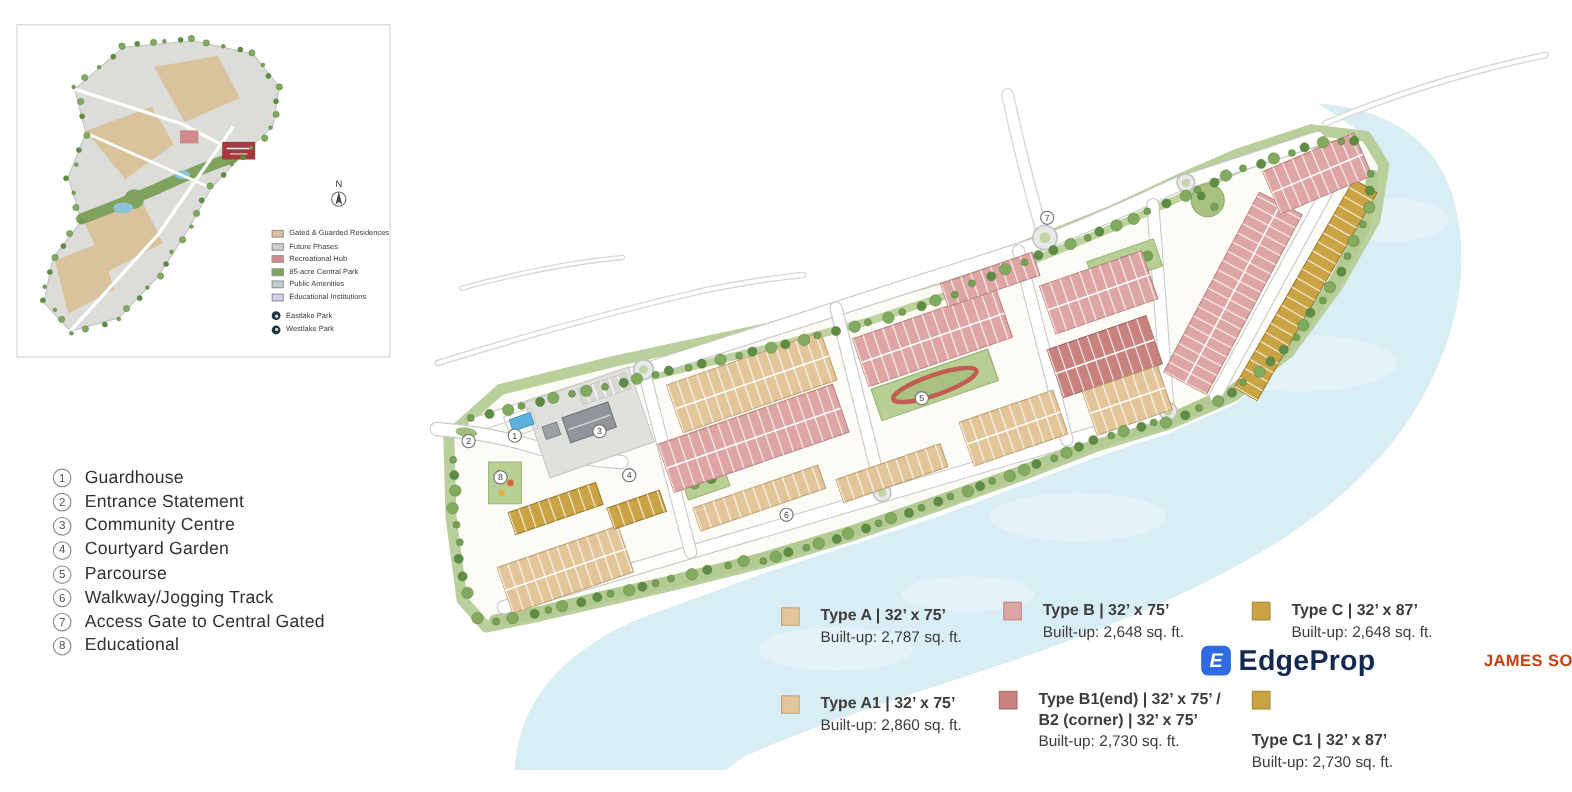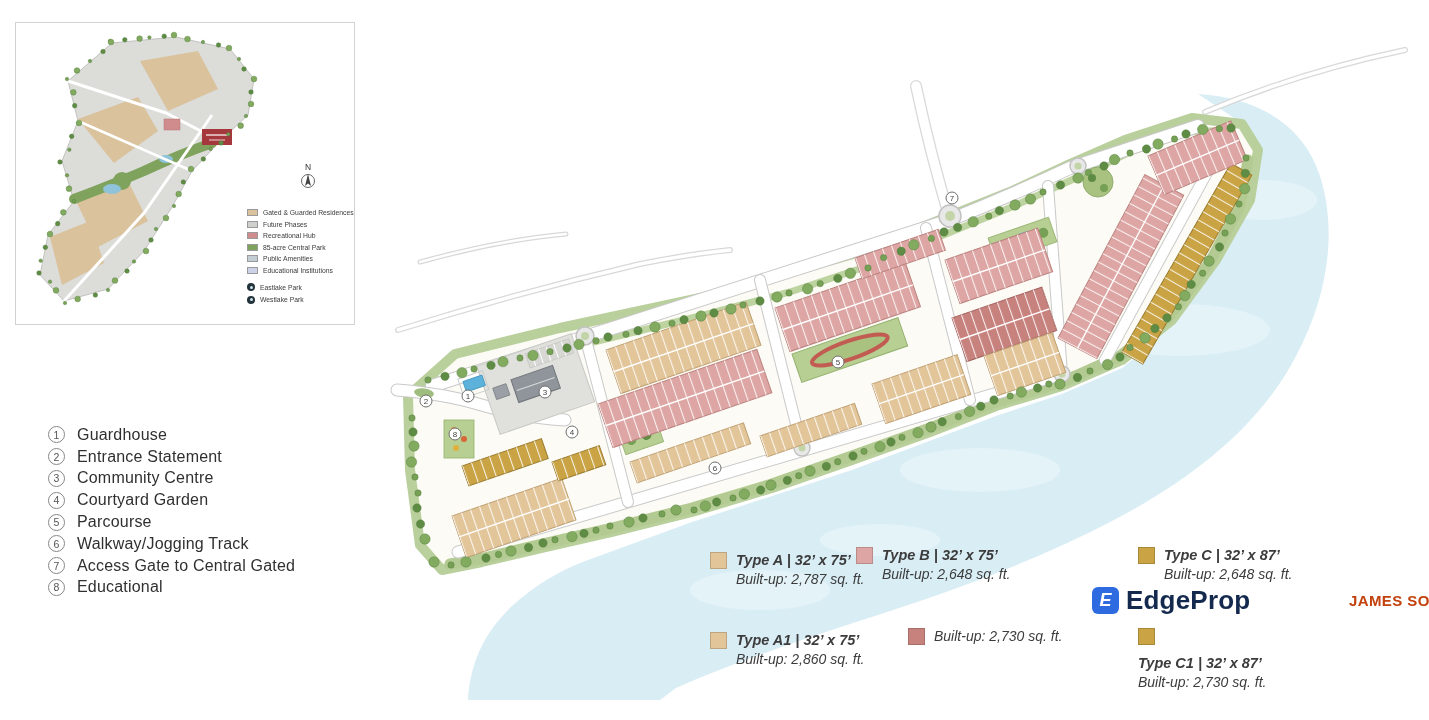--- a/index.html
+++ b/index.html
@@ -18,26 +18,26 @@
   .ipark .picon{width:8px;height:8px;border-radius:50%;background:#22333b;flex:none;position:relative;}
   .ipark .picon::after{content:"";position:absolute;left:2.5px;top:2.5px;width:3px;height:3px;border-radius:50%;background:#cfe3ea;}
 
   
   .features{position:absolute;left:48px;top:424px;}
   .feat{display:flex;align-items:center;height:21.8px;}
   .feat .num{width:17px;height:17px;border:1.4px solid #878787;border-radius:50%;display:flex;align-items:center;justify-content:center;font-size:10.5px;color:#555;box-sizing:border-box;flex:none;background:#fff;}
   .feat .lbl{margin-left:12px;font-size:16px;color:#303030;letter-spacing:0.2px;white-space:nowrap;}
 
   
-  .type-card{position:absolute;display:flex;gap:9px;font-style:italic;}
+  .type-card{position:absolute;display:flex;gap:19px;}
   .type-sw{width:17px;height:17px;margin-top:1px;border:1px solid rgba(0,0,0,0.16);flex:none;box-sizing:border-box;}
   .type-title{font-size:14.5px;font-weight:bold;color:#3c3c3c;line-height:18.5px;white-space:nowrap;}
   .type-title div:empty{display:none;}
   .type-sub{font-size:14px;color:#3c3c3c;line-height:18.5px;white-space:nowrap;}
-  #card-a {left:710px;top:551px;} #card-b {left:856px;top:546px;} #card-c {left:1138px;top:546px;justify-content:center;}
+  #card-a {left:710px;top:551px;} #card-b {left:912px;top:546px;} #card-c {left:1138px;top:546px;justify-content:center;}
   #card-a1{left:710px;top:631px;} #card-b1{left:908px;top:627px;} #card-c1{left:1138px;top:627px;flex-direction:column;}
 
   
   .edgeprop{position:absolute;left:1092px;top:585px;display:flex;align-items:center;gap:7px;}
   .ep-icon{width:27px;height:27px;border-radius:6px;background:#2f6be0;color:#ffffff;display:flex;align-items:center;justify-content:center;font-weight:bold;font-style:italic;font-size:18px;}
   .ep-text{font-size:26px;font-weight:bold;color:#14294e;letter-spacing:0.2px;}
   .watermark{position:absolute;left:1349px;top:592px;font-size:15px;font-weight:bold;color:#c2410c;letter-spacing:0.4px;white-space:nowrap;}
 </style>
 </head>
 <body>
@@ -547,20 +547,24 @@
     <span>
         <div class="type-title">
           <div>Type A1  |  32’ x 75’</div>
         </div>
     <div class="type-sub">Built-up: 2,860 sq. ft.</div>
       </span>
   </div>
   <div class="type-card" id="card-b1">
     <span class="type-sw" style="background-color: rgb(200, 130, 126);"></span>
     <span>
+        <div class="type-title">
+          <div>Type B1(end)  |  32’ x 75’ /</div>
+          <div>B2 (corner)  |  32’ x 75’</div>
+        </div>
     <div class="type-sub">Built-up: 2,730 sq. ft.</div>
       </span>
   </div>
   <div class="type-card" id="card-c1">
     <span class="type-sw" style="background-color: rgb(201, 163, 68);"></span>
     <span>
         <div class="type-title">
           <div>Type C1  |  32’ x 87’</div>
         </div>
     <div class="type-sub">Built-up: 2,730 sq. ft.</div>

